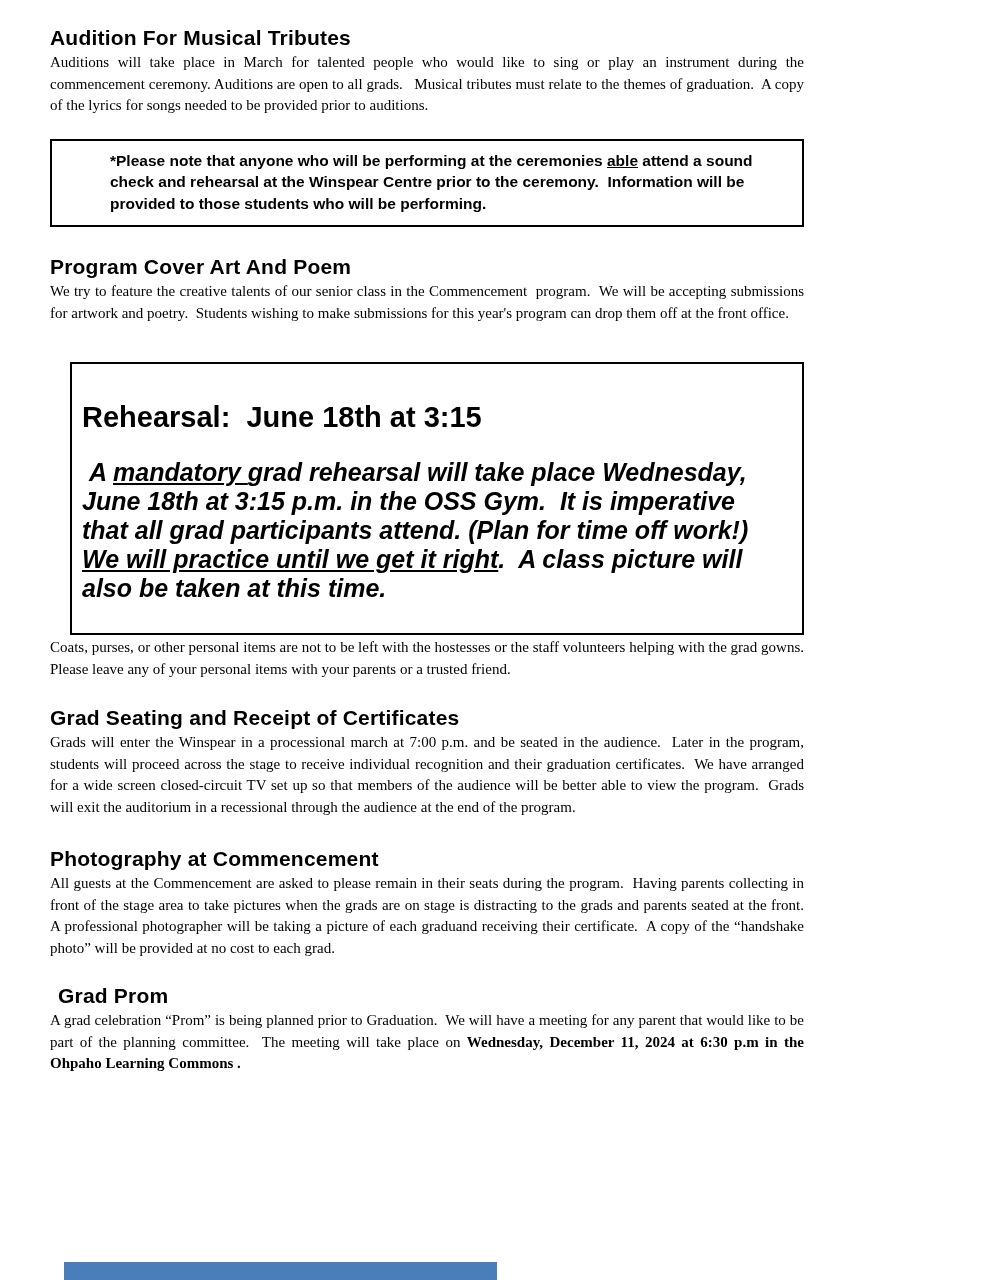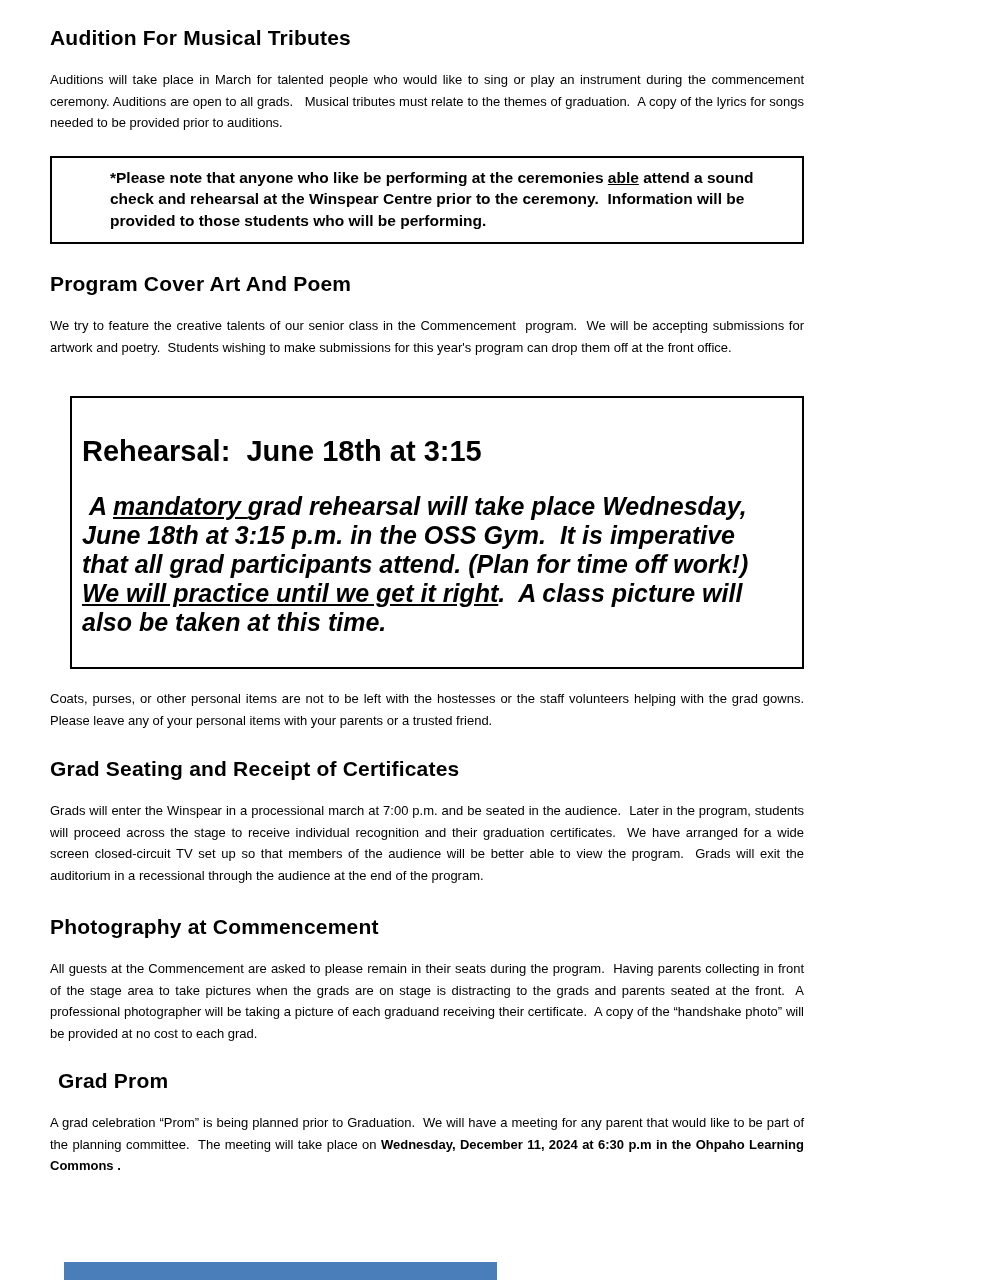--- a/index.html
+++ b/index.html
@@ -18,25 +18,26 @@
     border-radius: 12px;
   }
   h2.section-heading {
     font-size: 21px;
     font-weight: bold;
     line-height: 24px;
     letter-spacing: 0.2px;
     white-space: pre-wrap;
   }
   p.body-text {
-    font-size: 13px;
+    font-size: 15px;
     line-height: 21.5px;
     text-align: justify;
     white-space: pre-wrap;
-    margin-top: 19px;
+    margin-top: 2px;
+    font-family: Liberation Serif, serif;
   }
   .heading-audition { margin-top: 0; }
   .para-audition { margin-top: 20px; }
 
   .note-box {
     margin-top: 22px;
     border: 2px solid #000000;
     padding: 9px 24px 11px 58px;
   }
   .note-box .note-text {
@@ -88,21 +89,21 @@
 </style>
 </head>
 <body style="background: rgb(255, 255, 255); color: rgb(0, 0, 0);">
 
 <div class="page">
 
   <h2 class="section-heading heading-audition">Audition For Musical Tributes</h2>
   <p class="body-text para-audition">Auditions will take place in March for talented people who would like to sing or play an instrument during the commencement ceremony. Auditions are open to all grads.   Musical tributes must relate to the themes of graduation.  A copy of the lyrics for songs needed to be provided prior to auditions.</p>
 
   <div class="note-box" style="border-color: rgb(0, 0, 0);">
-    <div class="note-text"><span>*Please note that anyone who like be performing at the ceremonies </span><span style="text-decoration: underline;">able</span><span> attend a sound check and rehearsal at the Winspear Centre prior to the ceremony.  Information will be provided to those students who will be performing.</span></div>
+    <div class="note-text"><span>*Please note that anyone who will be performing at the ceremonies </span><span style="text-decoration: underline;">able</span><span> attend a sound check and rehearsal at the Winspear Centre prior to the ceremony.  Information will be provided to those students who will be performing.</span></div>
   </div>
 
   <h2 class="section-heading heading-program">Program Cover Art And Poem</h2>
   <p class="body-text para-program">We try to feature the creative talents of our senior class in the Commencement  program.  We will be accepting submissions for artwork and poetry.  Students wishing to make submissions for this year's program can drop them off at the front office.</p>
 
   <div class="rehearsal-box" style="border-color: rgb(0, 0, 0);">
     <div class="rehearsal-heading">Rehearsal:  June 18th at 3:15</div>
     <div class="rehearsal-text"><span> A </span><span style="text-decoration: underline;">mandatory </span><span>grad rehearsal will take place Wednesday, June 18th at 3:15 p.m. in the OSS Gym.  It is imperative that all grad participants attend. (Plan for time off work!)  </span><span style="text-decoration: underline;">We will practice until we get it right</span><span>.  A class picture will also be taken at this time.</span></div>
   </div>
 

